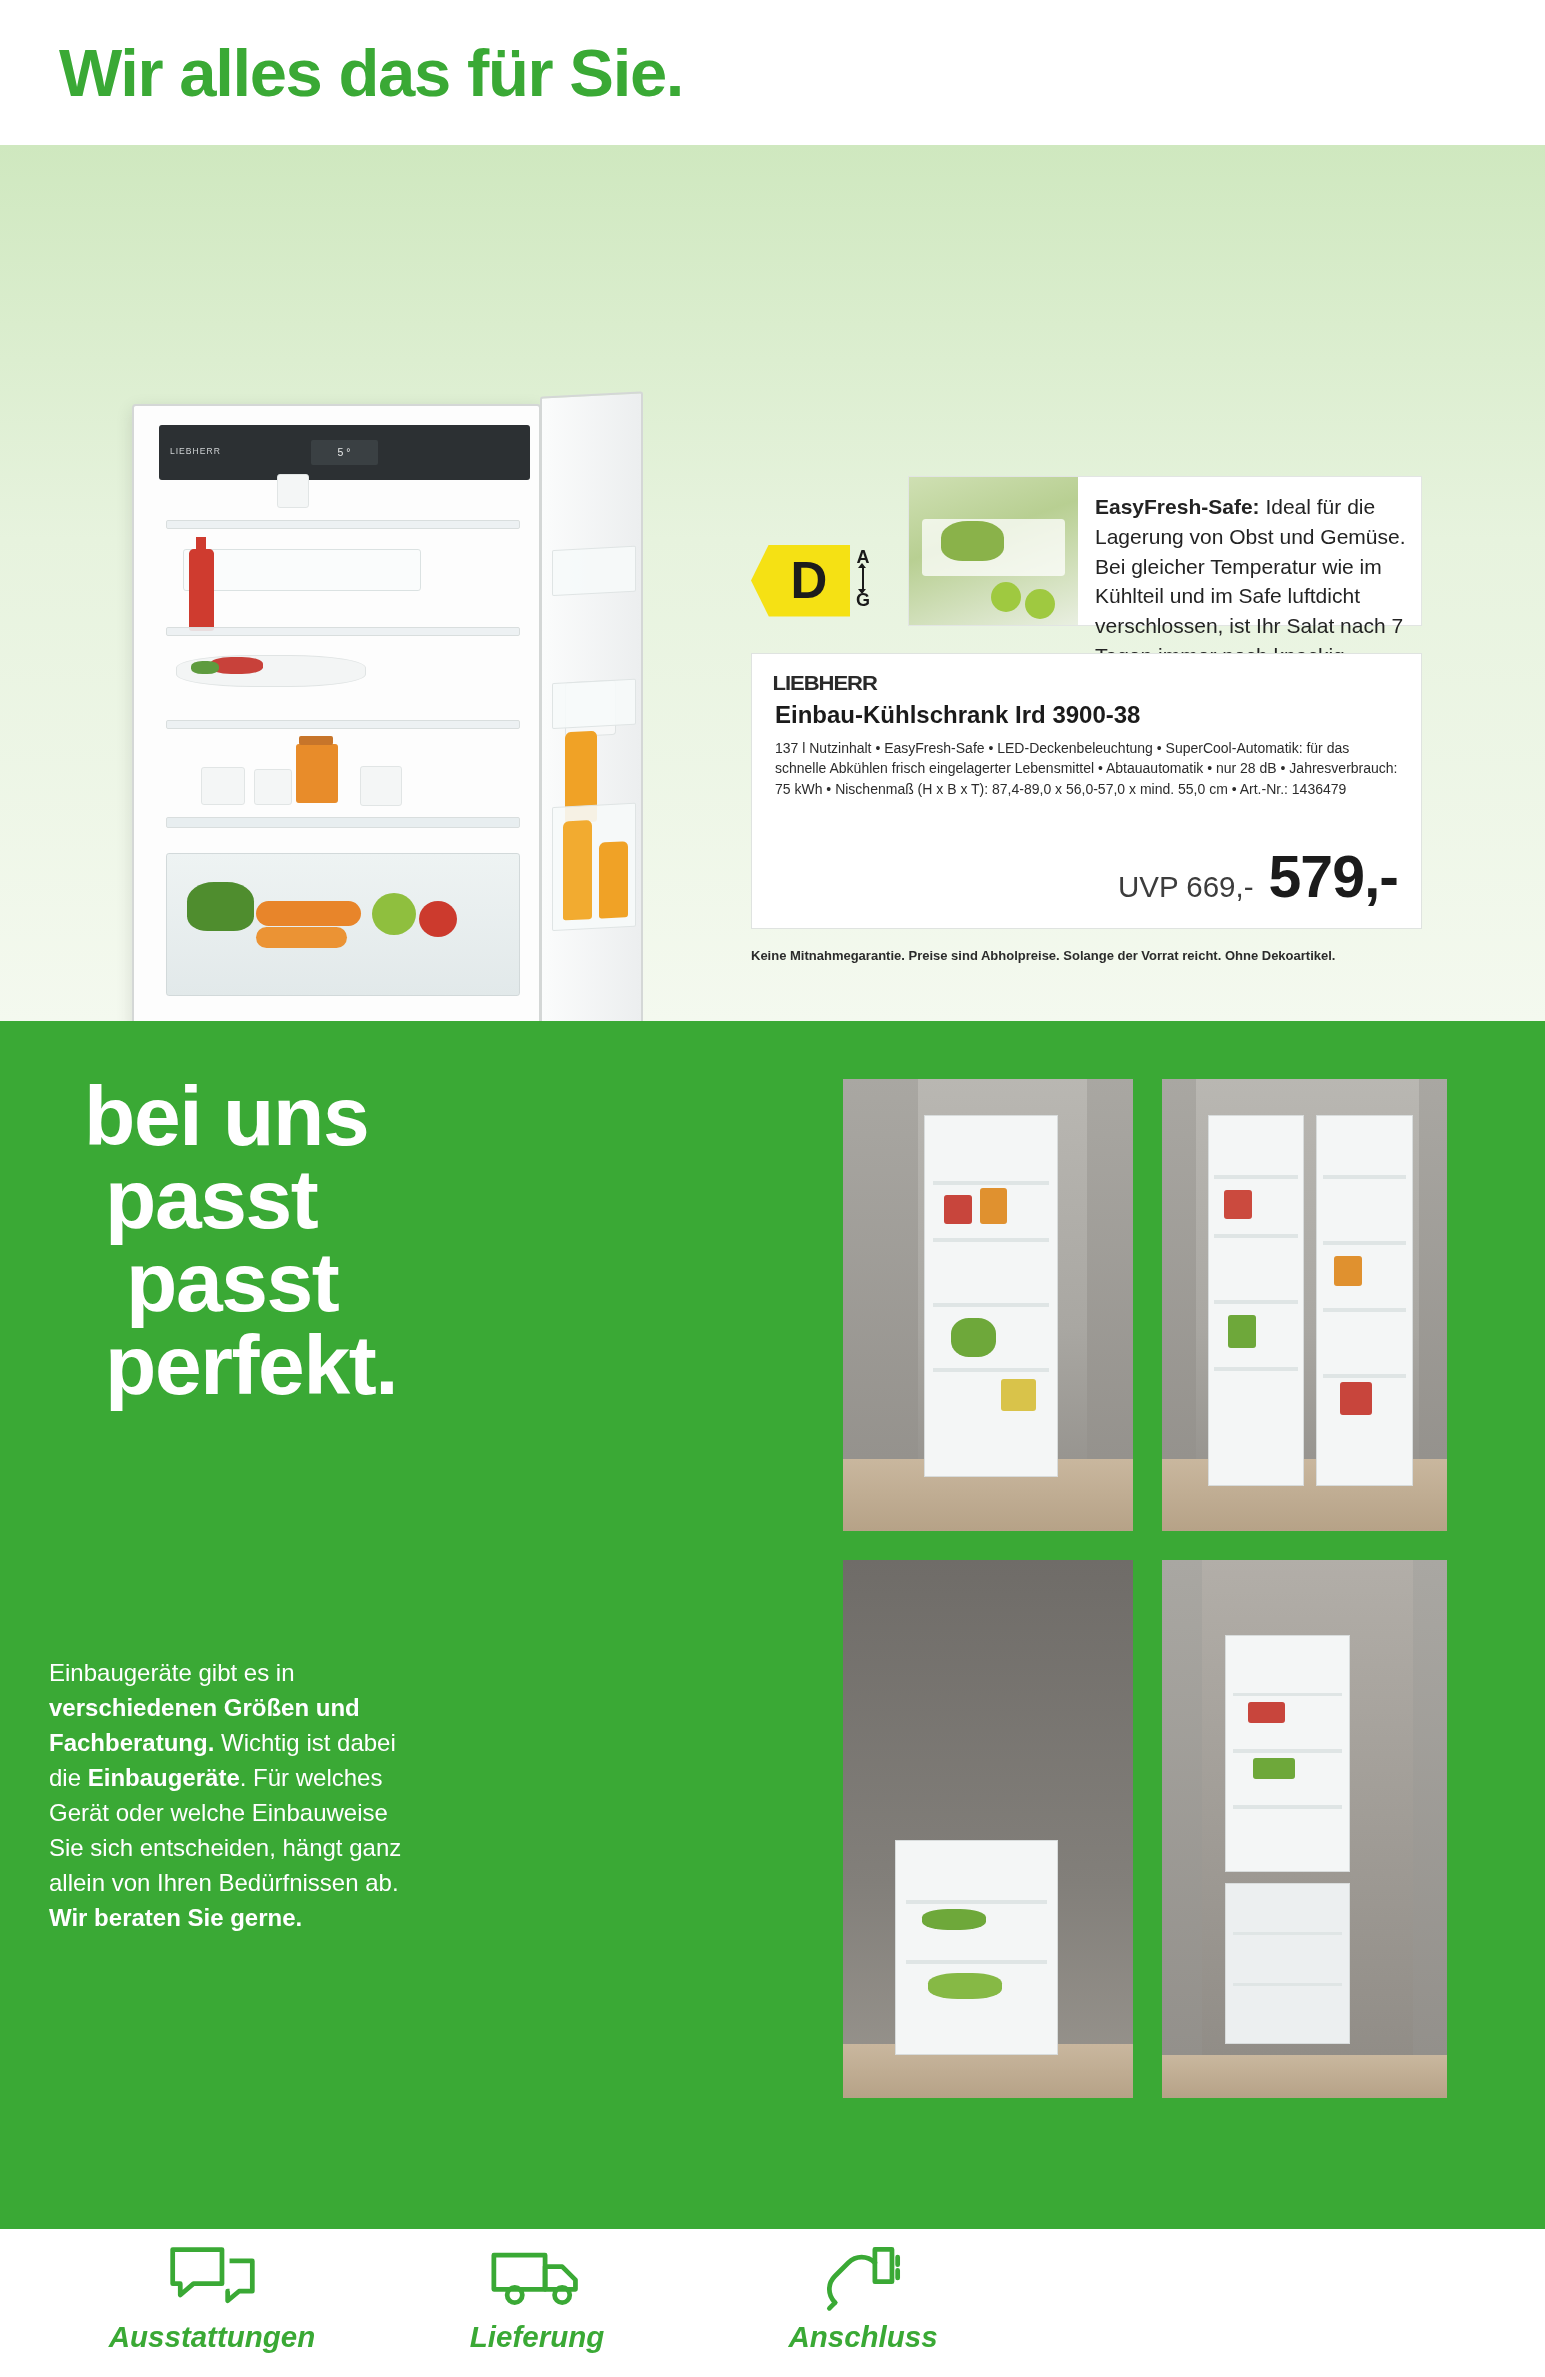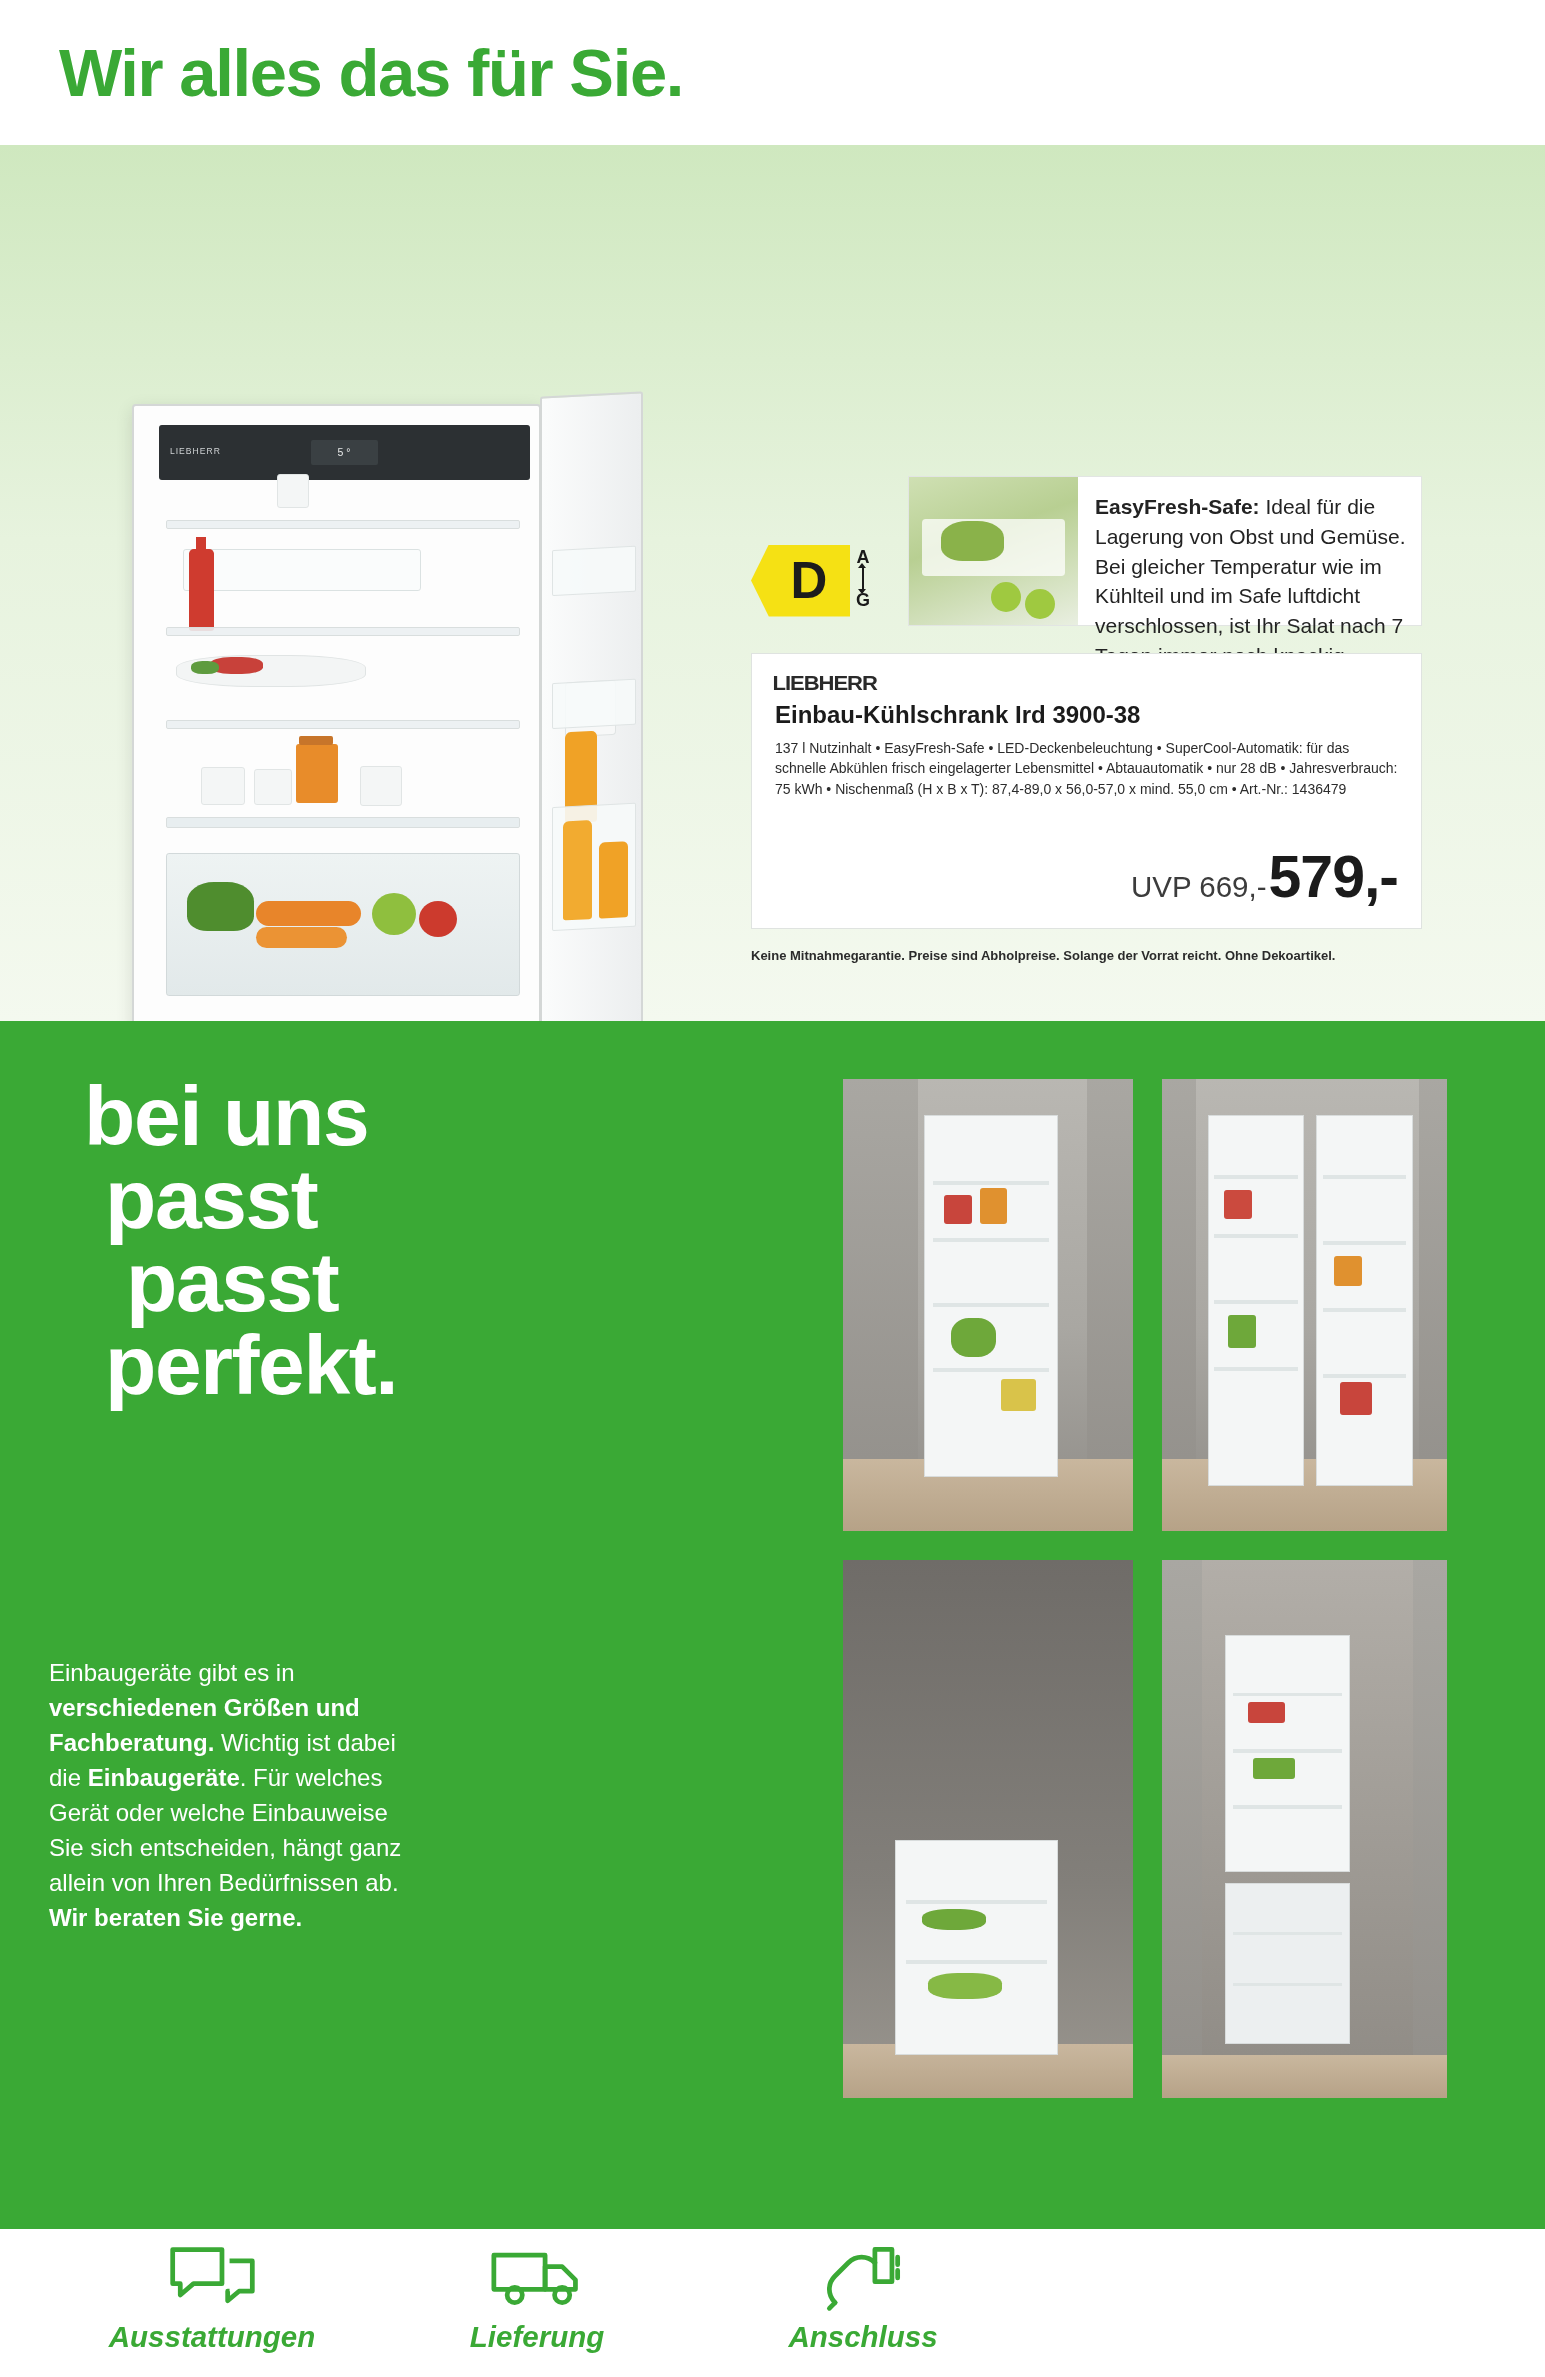--- a/index.html
+++ b/index.html
@@ -144,21 +144,21 @@
   .liebherr-logo {
     font-size: 21px; font-weight: bold; letter-spacing: -1px; color: #2a2a2a;
     font-family: "Liberation Sans", sans-serif; transform: scaleX(1.05); display:inline-block;
   }
   .prod-title { margin-top: 5.7px; font-size: 24px; color: #1b1b1b; }
   .prod-title .light { font-weight: bold; }
   .prod-title .model { font-weight: bold; }
   .prod-desc { margin-top: 9.5px; font-size: 14px; line-height: 1.45; color: #2c2c2c; width: 628px; }
   .price-row {
     position: absolute; left: 0; right: 23px; bottom: 17px; text-align: right;
-    display: flex; align-items: baseline; justify-content: flex-end; gap: 2px;
+    display: flex; align-items: baseline; justify-content: flex-end; gap: 15px;
   }
   .uvp { font-size: 29.5px; color: #3c3c3c; }
   .price { font-size: 59px; font-weight: bold; color: #1b1b1b; letter-spacing: -1px; }
   .disclaimer {
     position: absolute; left: 751px; top: 803px; width: 685px;
     font-size: 13px; font-weight: bold; color: #2b2b2b;
   }
 
   
   .green-panel {

